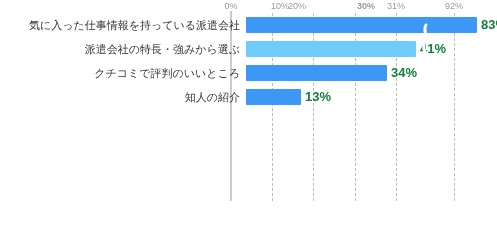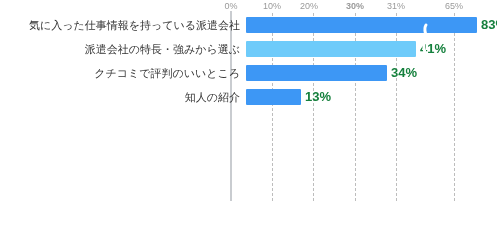--- a/index.html
+++ b/index.html
@@ -94,25 +94,25 @@
   }
   .axis-break svg { display: block; }
 </style>
 </head>
 <body>
 
 <div id="chart">
 
   <div>
     <div class="tick-label" style="left:231px;">0%</div>
-    <div class="tick-label" style="left:272px;">10%</div>
-    <div class="tick-label" style="left:309px;">20%</div>
-    <div class="tick-label" style="left:355px;font-weight:bold;">30%</div>
+    <div class="tick-label" style="left:280px;">10%</div>
+    <div class="tick-label" style="left:297px;">20%</div>
+    <div class="tick-label" style="left:366px;font-weight:bold;">30%</div>
     <div class="tick-label" style="left:396px;">31%</div>
-    <div class="tick-label" style="left:454px;">65%</div>
+    <div class="tick-label" style="left:454px;">92%</div>
   </div>
 
   <div>
     <div class="baseline" style="left:230px;"></div>
     <div class="gridline" style="left:272px;"></div>
     <div class="gridline" style="left:313px;"></div>
     <div class="gridline" style="left:355px;"></div>
     <div class="gridline" style="left:396px;"></div>
     <div class="gridline" style="left:454px;"></div>
   </div>

